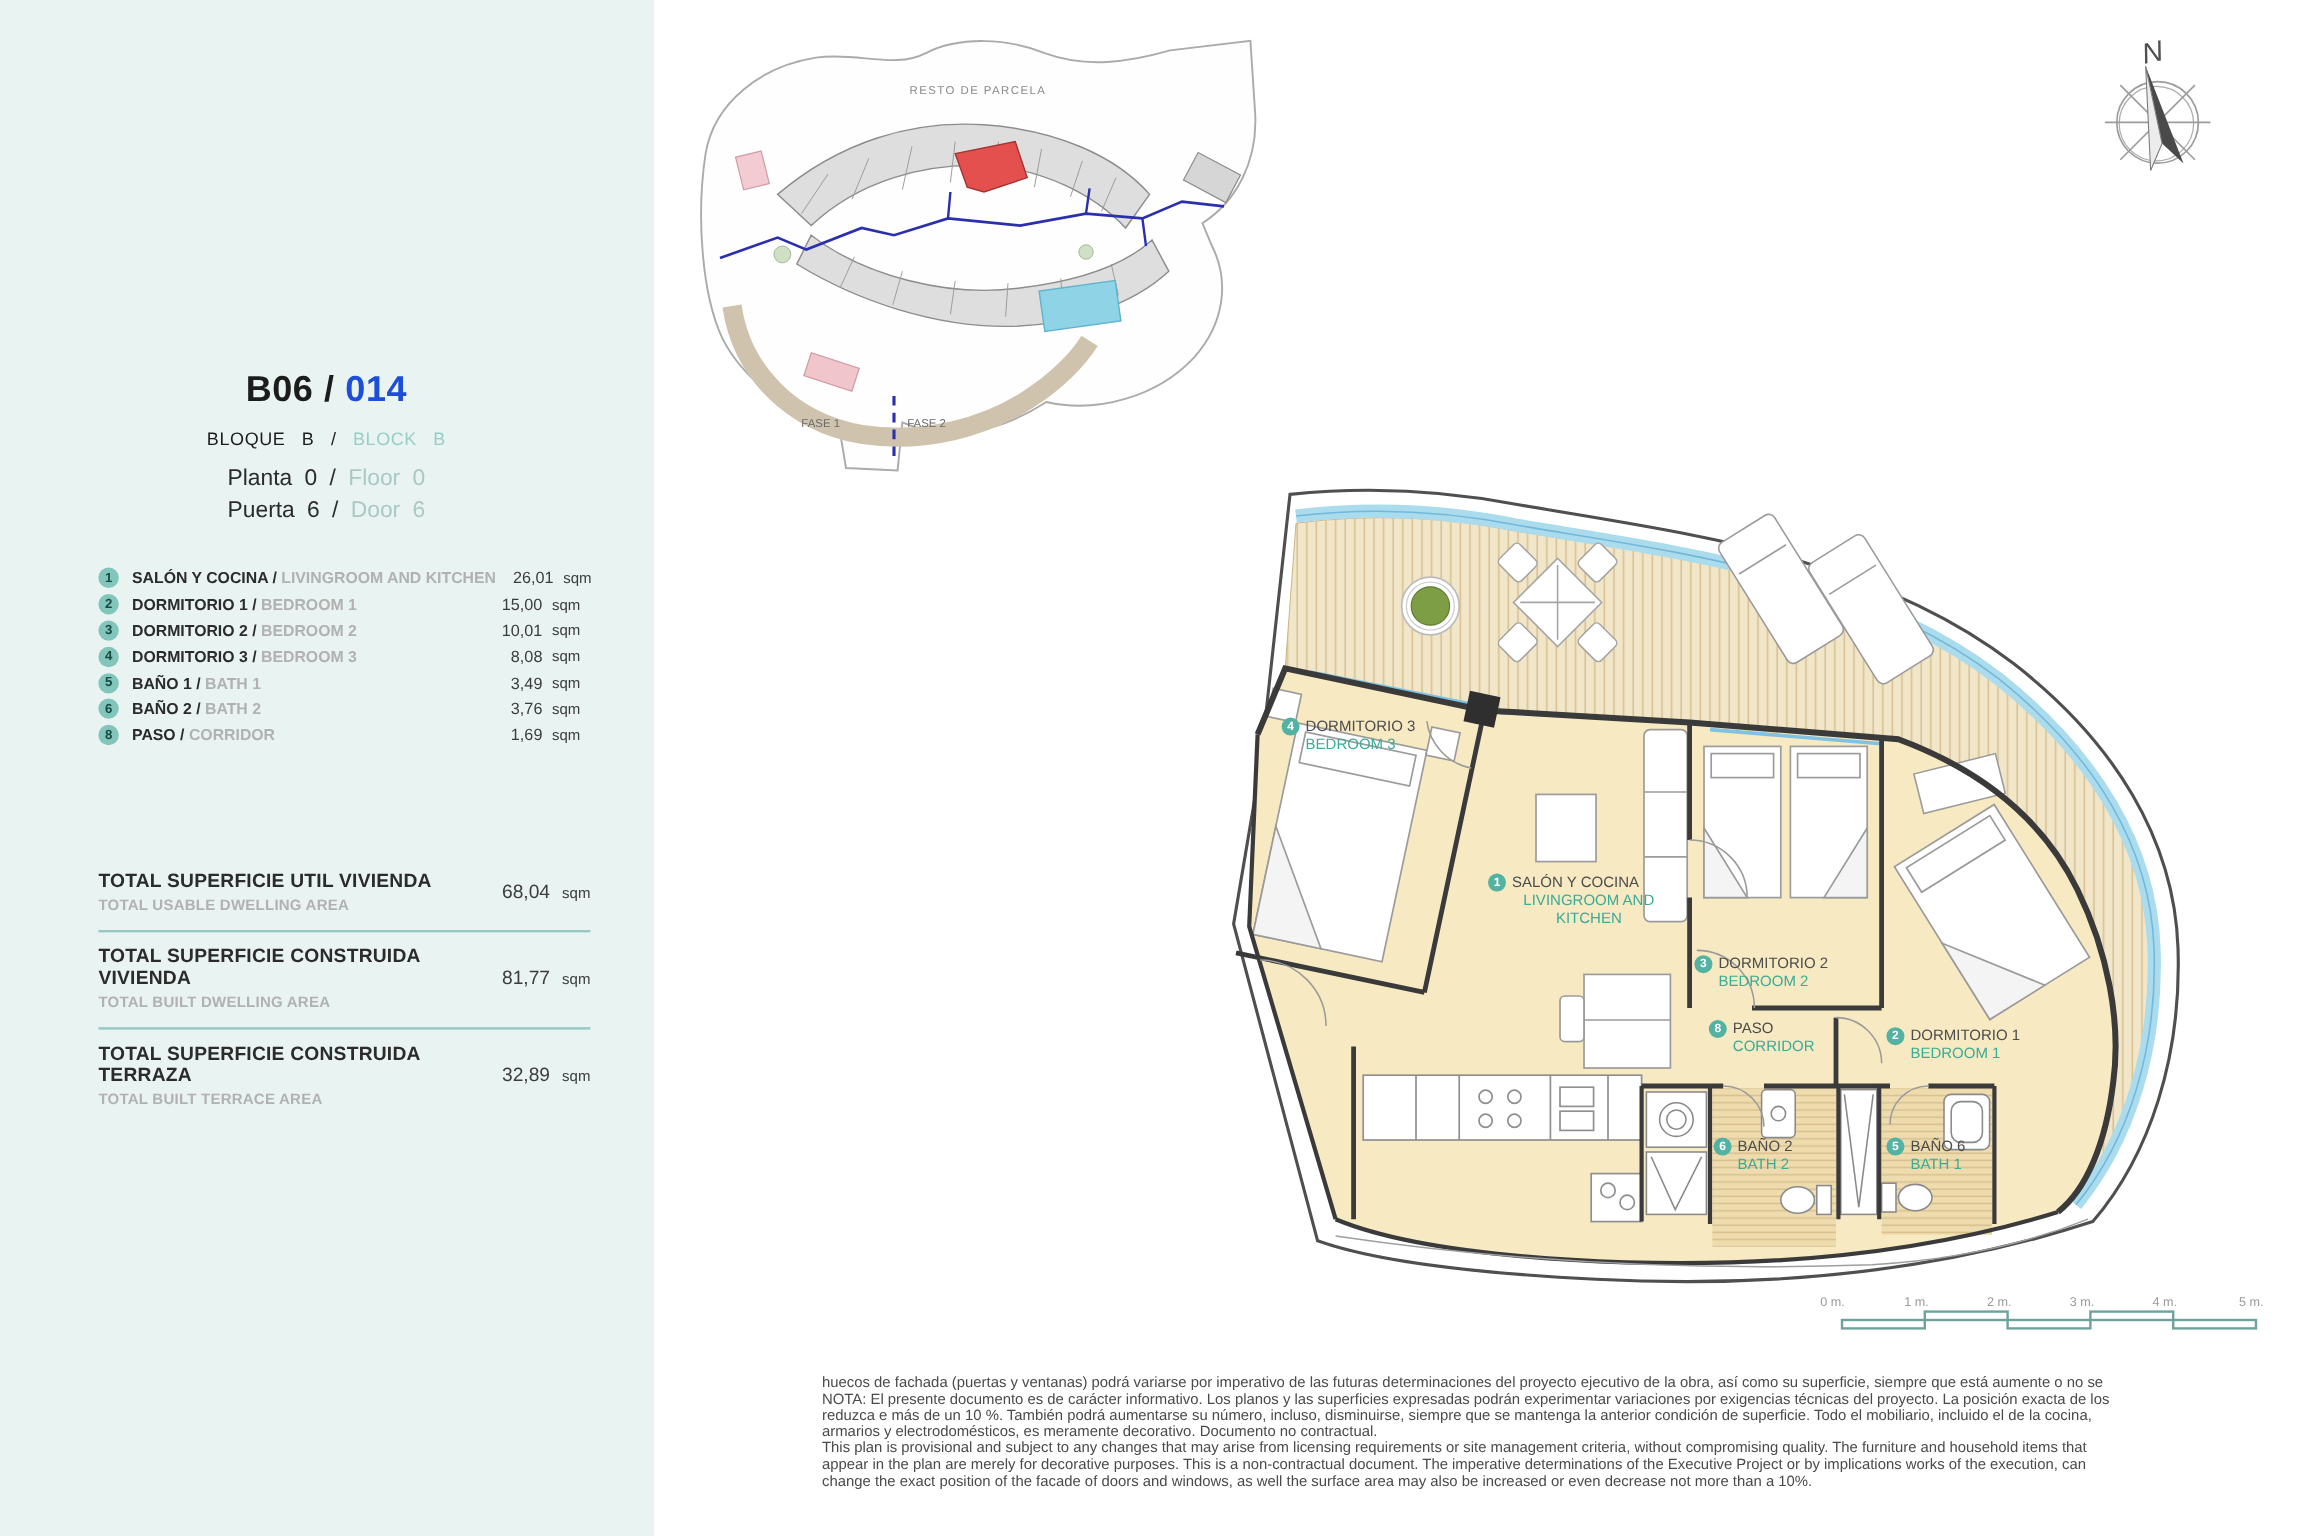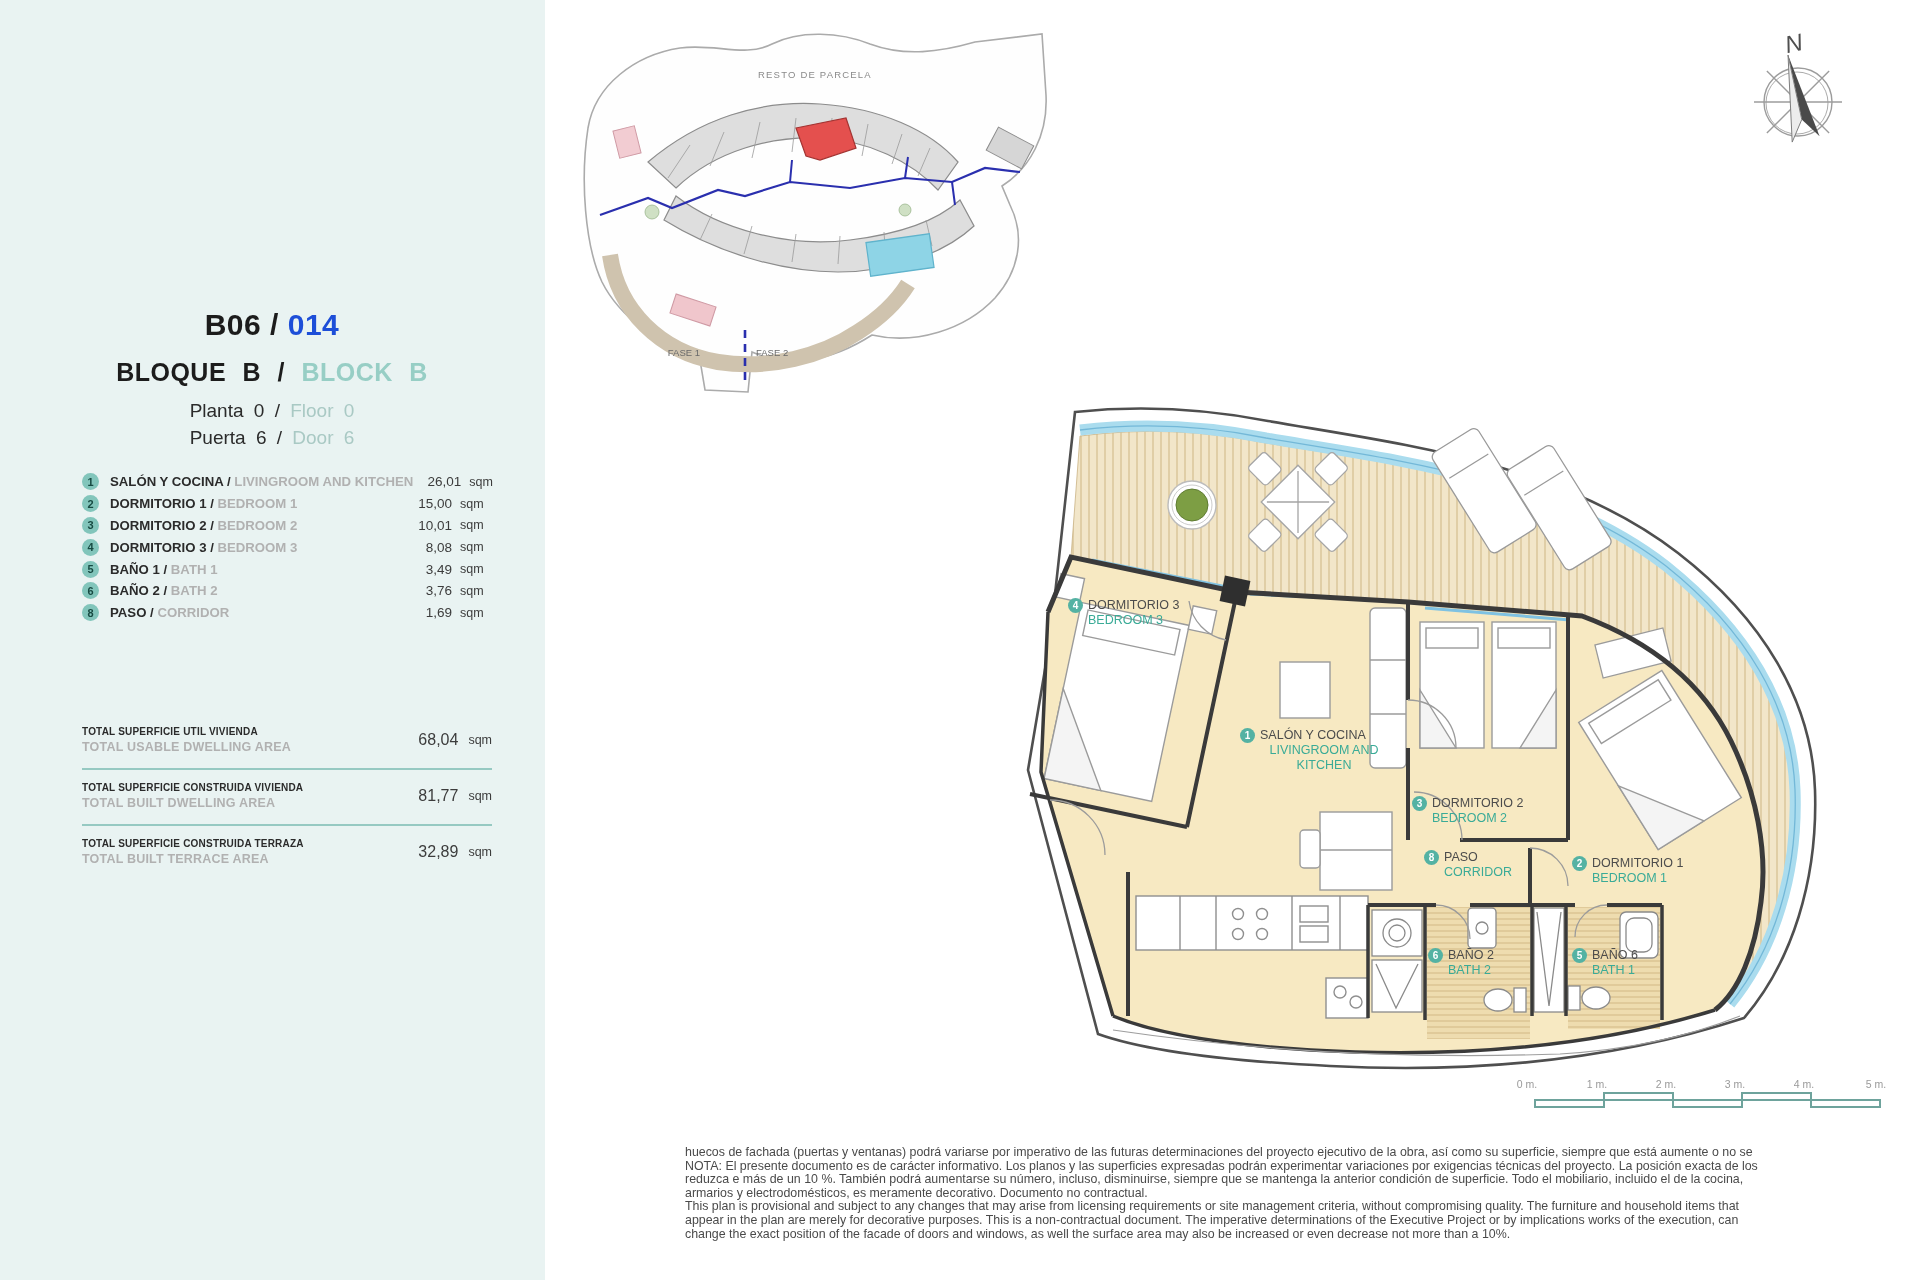--- a/index.html
+++ b/index.html
@@ -7,39 +7,39 @@
     width:1920px;height:1280px;position:relative;overflow:hidden;
     background:#ffffff;
     font-family:"Liberation Sans", sans-serif;
     -webkit-font-smoothing:antialiased;
   }
   
   .panel{position:absolute;left:0;top:0;width:545px;height:1280px;background:#e9f3f2;}
   .hdr{position:absolute;left:72px;top:308px;width:400px;text-align:center;color:#1c1c1c;}
   .hdr .l1{font-size:30px;font-weight:800;letter-spacing:.5px;}
   .hdr .l1 .lt{color:#1d4ed8;}
-  .hdr .l2{margin-top:16px;font-size:25px;font-weight:700;word-spacing:9px;letter-spacing:.5px;}
+  .hdr .l2{margin-top:16px;font-size:15px;font-weight:400;word-spacing:9px;letter-spacing:.5px;}
   .hdr .l2 .lt{color:#97cec5;}
   .hdr .l3,.hdr .l4{font-size:19px;color:#2b2b2b;word-spacing:5px;}
   .hdr .l3{margin-top:13px;}
   .hdr .l4{margin-top:5px;}
   .hdr .l3 .lt,.hdr .l4 .lt{color:#a9c9c4;}
   .rooms{position:absolute;left:82px;top:471px;width:410px;}
   .room-row{display:flex;align-items:center;height:21.8px;}
   .badge{width:17px;height:17px;border-radius:50%;background:#82c5bb;color:#174a42;
          font-size:11px;font-weight:700;display:flex;align-items:center;justify-content:center;
          flex:0 0 17px;margin-right:11px;}
   .rname{flex:1;font-size:13.2px;font-weight:700;color:#2b2b2b;white-space:nowrap;}
   .rname .en{color:#b1b1b1;font-weight:600;}
   .rarea{font-size:13.5px;color:#3c3c3c;text-align:right;min-width:48px;}
   .runit{font-size:12.5px;color:#3c3c3c;width:32px;text-align:left;margin-left:8px;}
   .totals{position:absolute;left:82px;top:714px;width:410px;}
   .tblock{display:flex;align-items:center;padding:12px 0 14px 0;}
   .tlabels{flex:1;}
-  .tes{font-size:10px;font-weight:700;color:#2b2b2b;letter-spacing:.2px;}
+  .tes{font-size:16px;font-weight:700;color:#2b2b2b;letter-spacing:.2px;}
   .ten{font-size:12.5px;font-weight:600;color:#b1b1b1;margin-top:3px;letter-spacing:.2px;}
   .tval{font-size:16px;color:#3c3c3c;}
   .tunit{font-size:12.5px;color:#3c3c3c;margin-left:10px;}
   .tdiv{border:none;border-top:2px solid #96c9c2;margin:0;}
   
   .plabel{position:absolute;font-size:12.5px;line-height:15px;color:#4c4c4c;white-space:nowrap;}
   .plabel .prow{display:flex;align-items:center;gap:5px;}
   .pbadge{width:15px;height:15px;border-radius:50%;background:#54b2a3;color:#ffffff;
           font-size:10px;font-weight:700;display:flex;align-items:center;justify-content:center;flex:0 0 15px;}
   .plabel .pen{color:#3aab97;margin-left:20px;}

